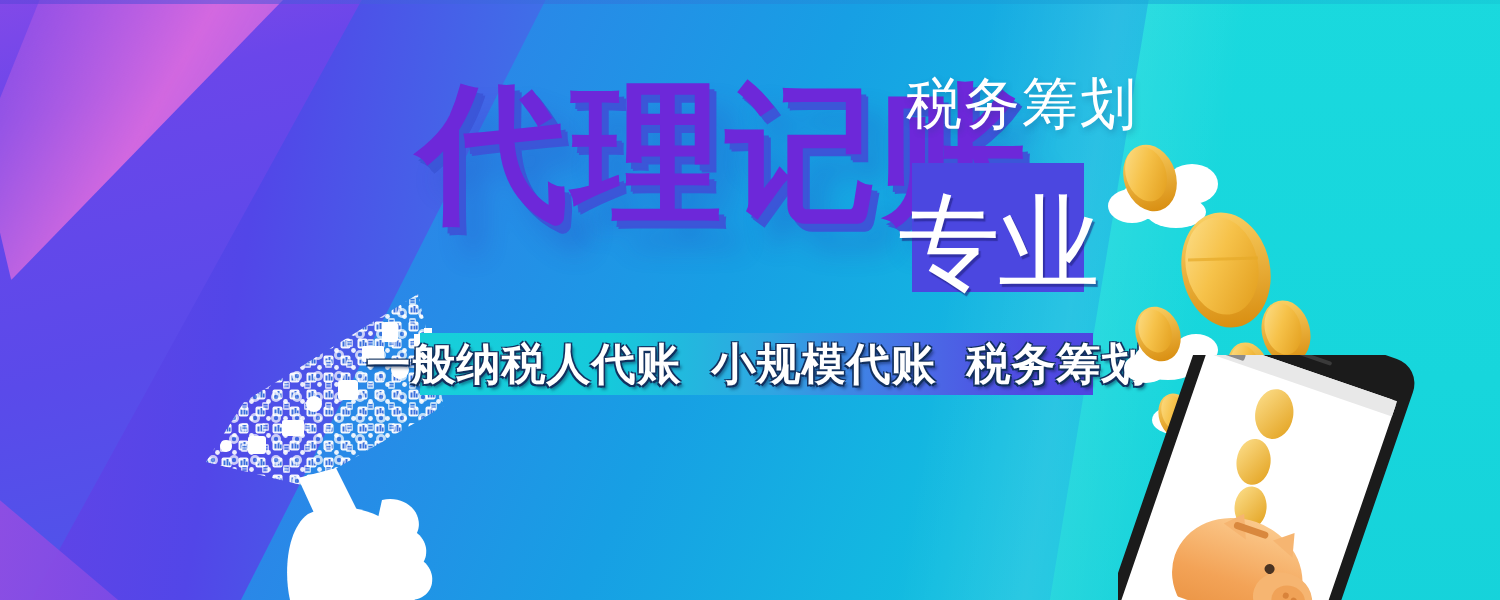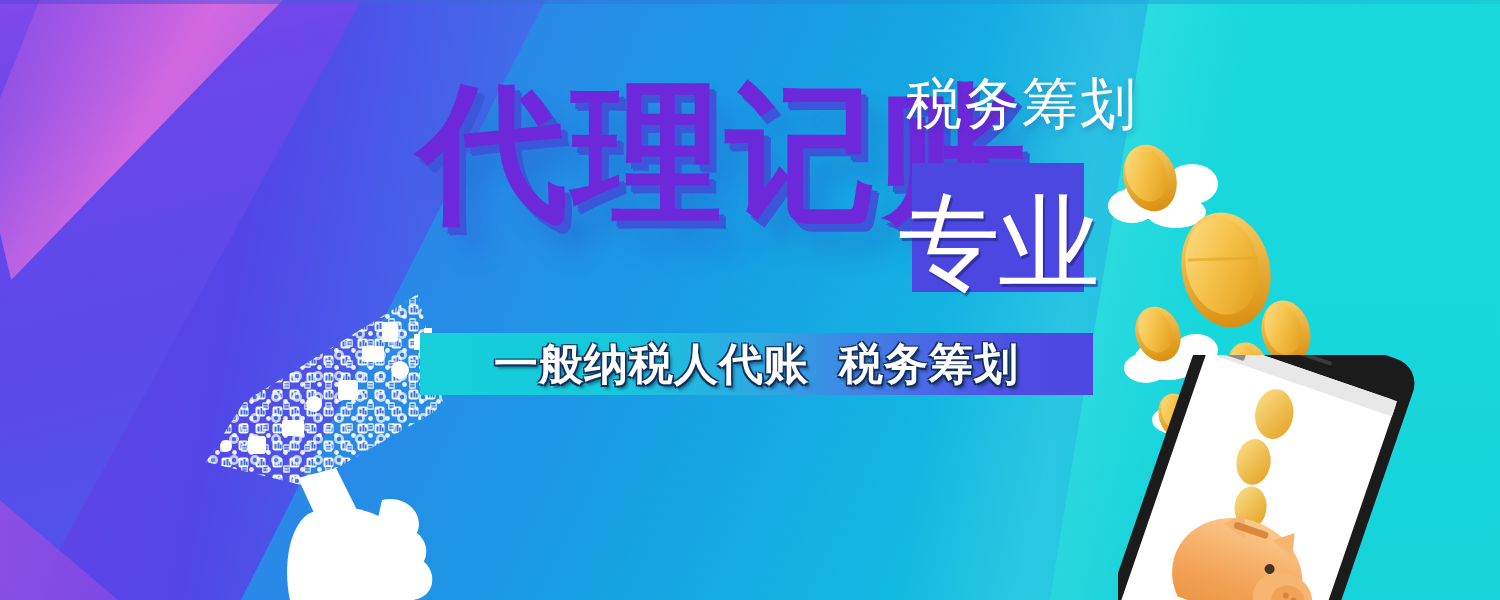--- a/index.html
+++ b/index.html
@@ -300,20 +300,21 @@
   <div class="headline">代理记账</div>
 
   <div class="tagline">税务筹划</div>
 
   <div class="badge-pro">
     <span class="badge-text">专业</span>
   </div>
 
   <div class="services-bar">
     <span class="svc">一般纳税人代账</span>
+    <span class="svc">小规模代账</span>
     <span class="svc">税务筹划</span>
   </div>
 
   <div class="coins-cluster">
     <svg viewBox="0 0 290 330" xmlns="http://www.w3.org/2000/svg">
       <defs>
         <linearGradient id="goldA" x1="0" y1="0" x2="1" y2="1">
           <stop offset="0%" stop-color="#fde08e"></stop>
           <stop offset="45%" stop-color="#f6c24a"></stop>
           <stop offset="100%" stop-color="#e09a18"></stop>

